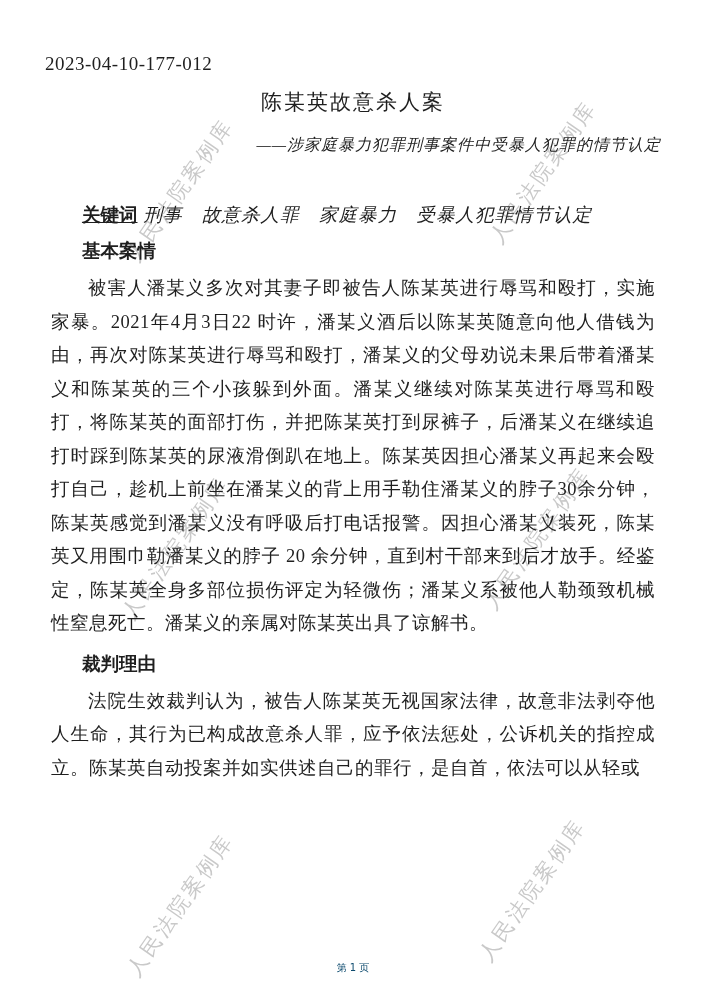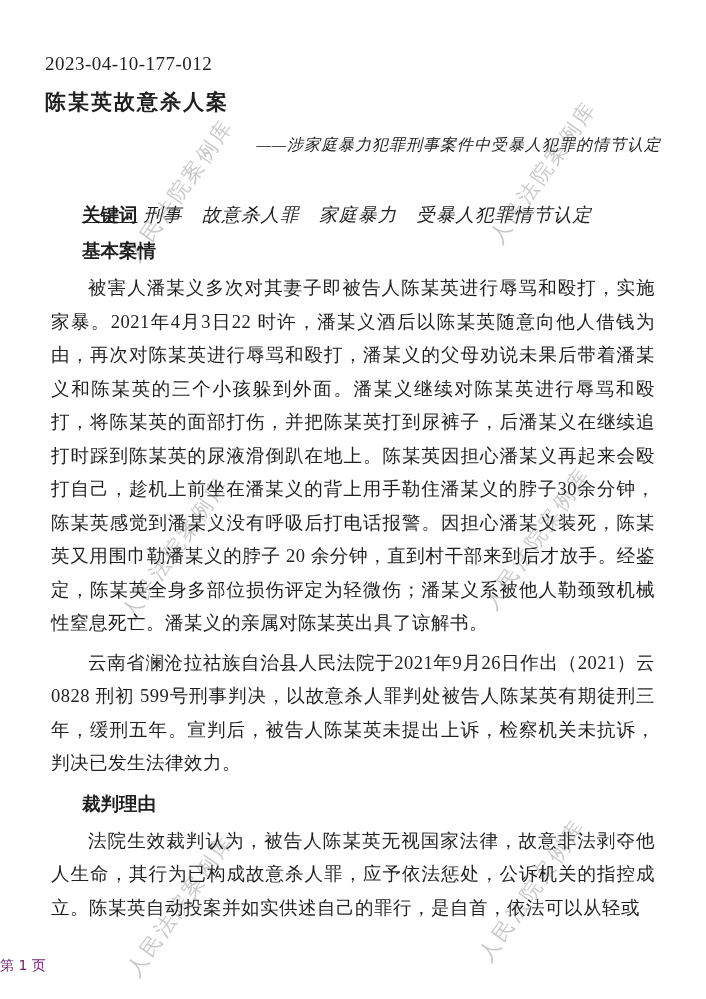--- a/index.html
+++ b/index.html
@@ -38,23 +38,23 @@
     z-index: 1;
     padding: 52px 45px 0 45px;
   }
   .doc-number {
     font-size: 19px;
     letter-spacing: 0.5px;
     line-height: 24px;
   }
   .case-title {
     margin-top: 12px;
-    text-align: left;
+    text-align: center;
     font-size: 21px;
-    font-weight: bold;
+    font-weight: normal;
     line-height: 28px;
     letter-spacing: 2px;
   }
   .case-subtitle {
     margin-top: 16px;
     text-align: right;
     font-size: 16px;
     font-style: italic;
     line-height: 26px;
     letter-spacing: 1px;
@@ -93,24 +93,24 @@
     letter-spacing: 0.5px;
   }
   .paragraphs { margin-top: 3px; }
   
   .page-footer {
     position: absolute;
     z-index: 1;
     left: 0;
     right: 0;
     bottom: 24px;
-    text-align: left;
+    text-align: center;
     font-family: "DejaVu Sans", "Liberation Sans", sans-serif;
-    font-size: 14px;
-    color: #701a75;
+    font-size: 10px;
+    color: #0c4a6e;
   }
 </style>
 </head>
 <body>
 
 <div class="page">
 
   <div class="watermark-layer">
       <div class="watermark" style="left: 180px; top: 190px; color: rgb(201, 201, 201); transform: translate(-50%, -50%) rotate(-55deg);">人民法院案例库</div>
       <div class="watermark" style="left: 543px; top: 172px; color: rgb(201, 201, 201); transform: translate(-50%, -50%) rotate(-55deg);">人民法院案例库</div>
@@ -129,21 +129,20 @@
     <div class="case-subtitle">——涉家庭暴力犯罪刑事案件中受暴人犯罪的情节认定</div>
 
     <div class="keywords-line">
       <span class="keywords-label">关键词</span><span class="keywords-text">刑事　故意杀人罪　家庭暴力　受暴人犯罪情节认定</span>
     </div>
 
     <div class="section">
       <div class="section-heading">基本案情</div>
       <div class="paragraphs">
         <p class="body-paragraph">被害人潘某义多次对其妻子即被告人陈某英进行辱骂和殴打，实施家暴。2021年4月3日22 时许，潘某义酒后以陈某英随意向他人借钱为由，再次对陈某英进行辱骂和殴打，潘某义的父母劝说未果后带着潘某义和陈某英的三个小孩躲到外面。潘某义继续对陈某英进行辱骂和殴打，将陈某英的面部打伤，并把陈某英打到尿裤子，后潘某义在继续追打时踩到陈某英的尿液滑倒趴在地上。陈某英因担心潘某义再起来会殴打自己，趁机上前坐在潘某义的背上用手勒住潘某义的脖子30余分钟，陈某英感觉到潘某义没有呼吸后打电话报警。因担心潘某义装死，陈某英又用围巾勒潘某义的脖子 20 余分钟，直到村干部来到后才放手。经鉴定，陈某英全身多部位损伤评定为轻微伤；潘某义系被他人勒颈致机械性窒息死亡。潘某义的亲属对陈某英出具了谅解书。</p>
-        <p class="body-paragraph">云南省澜沧拉祜族自治县人民法院于2021年9月26日作出（2021）云 0828 刑初 599号刑事判决，以故意杀人罪判处被告人陈某英有期徒刑三年，缓刑五年。宣判后，被告人陈某英未提出上诉，检察机关未抗诉，判决已发生法律效力。</p>
       </div>
     </div>
 
     <div class="section">
       <div class="section-heading">裁判理由</div>
       <div class="paragraphs">
         <p class="body-paragraph">法院生效裁判认为，被告人陈某英无视国家法律，故意非法剥夺他人生命，其行为已构成故意杀人罪，应予依法惩处，公诉机关的指控成立。陈某英自动投案并如实供述自己的罪行，是自首，依法可以从轻或</p>
       </div>
     </div>
 

